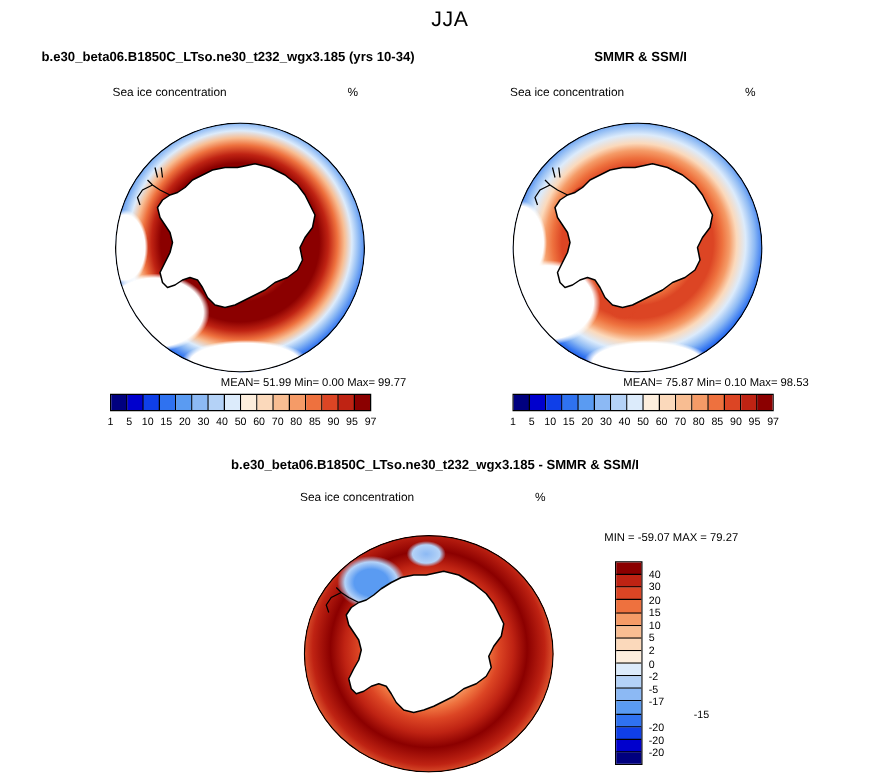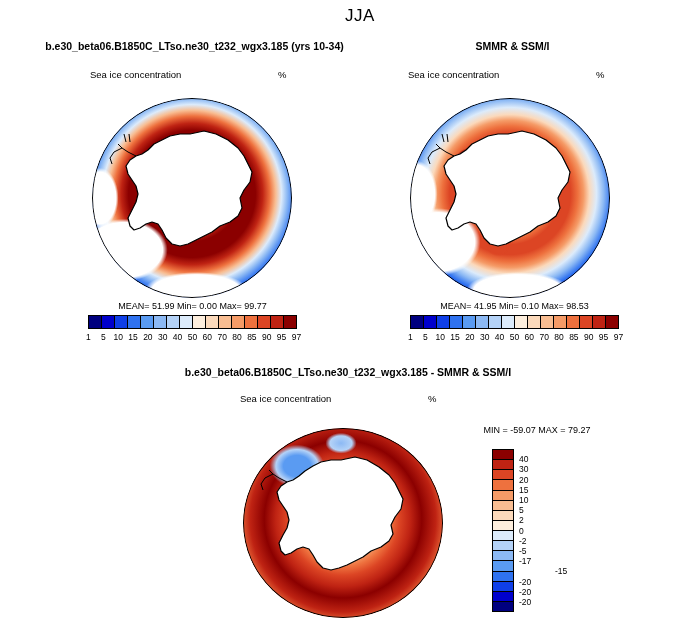--- a/index.html
+++ b/index.html
@@ -29,21 +29,21 @@
     font-weight: bold;
     text-align: center;
     white-space: nowrap;
   }
   .sub-row {
     font-size: 9.5px;
     white-space: nowrap;
   }
   .stat-line {
     font-size: 9px;
-    text-align: center;
+    text-align: right;
     white-space: nowrap;
   }
   .cbar-ticks {
     font-size: 8.5px;
     display: flex;
     width: 100%;
     white-space: nowrap;
   }
   .cbar-ticks span {
     flex: 1 1 0;
@@ -109,21 +109,21 @@
     box-sizing: border-box;
     pointer-events: none;
   }
   .map svg { position: absolute; inset: 0; }
 </style>
 </head>
 <body>
 
 <div class="abs" id="fig-title">JJA</div>
 
-<div class="abs panel-title" style="left:0px; top:40px; width:365px;padding-left:12px;">b.e30_beta06.B1850C_LTso.ne30_t232_wgx3.185 (yrs 10-34)</div>
+<div class="abs panel-title" style="left:0px; top:40px; width:365px;">b.e30_beta06.B1850C_LTso.ne30_t232_wgx3.185 (yrs 10-34)</div>
 
 <div class="abs sub-row" style="left:90px; top:69px;">Sea ice concentration</div>
 <div class="abs sub-row" style="left:278px; top:69px;">%</div>
 
 <div class="map" style="left:92px; top:98px; width:200px; height:200px;">
 
   <div class="ring" style="background:#ffffff;"></div>
 
   <div class="ring" style="background: radial-gradient(circle at 50% 48%,
           #ffffff 0%, #ffffff 25%,
@@ -215,21 +215,21 @@
              L70,132 L66,126 L60,124 L54,126 L48,130 L42,132 L38,128
              L36,120 L40,112 L44,104 L46,96 L44,88 L40,82 L36,76 L34,68
              L38,62 L44,58 L50,56 L56,52 L62,46 L70,42 L78,38 L88,36 Z" fill="#ffffff" stroke="#000000" stroke-width="1.2" stroke-linejoin="round"></path>
     <path d="M44,58 L36,54 L30,50 L26,46" fill="none" stroke="#000000" stroke-width="1"></path>
     <path d="M30,50 L22,54 L18,60 L20,66" fill="none" stroke="#000000" stroke-width="1"></path>
     <path d="M34,44 L32,36 M38,44 L37,36" fill="none" stroke="#000000" stroke-width="1"></path>
   </svg>
   <div class="outline"></div>
 </div>
 
-<div class="abs stat-line" style="left:382px; top:301px; width:265px;">MEAN= 41.95  Min=  0.10  Max=  98.53</div>
+<div class="abs stat-line" style="left:382px; top:301px; width:265px;">MEAN= 75.87  Min=  0.10  Max=  98.53</div>
 
 <div class="abs cbar-h" style="left:410px; top:315px; width:209px;">
   <i style="background:#00007f"></i>
     <i style="background:#0000cd"></i>
   <i style="background:#0f3fe8"></i>
     <i style="background:#2f72f0"></i>
   <i style="background:#5a9bf2"></i>
     <i style="background:#8cb9f4"></i>
   <i style="background:#b4d2f7"></i>
     <i style="background:#dcebfb"></i>

